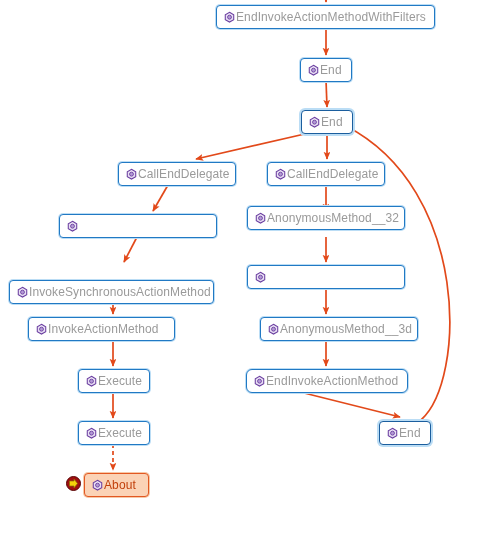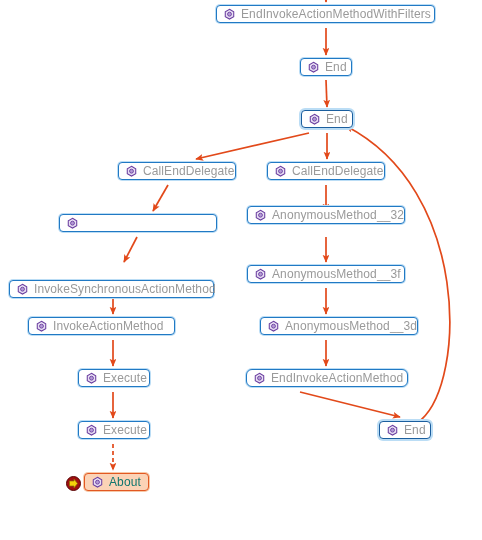--- a/index.html
+++ b/index.html
@@ -20,24 +20,23 @@
     position: absolute;
     left: 0;
     top: 0;
     width: 482px;
     height: 540px;
     pointer-events: none;
   }
   .node {
     position: absolute;
     box-sizing: border-box;
-    height: 18px;
+    height: 24px;
     display: flex;
     align-items: center;
-    gap: 5px;
     padding: 0 20px 0 6px;
     background: #ffffff;
     border: 1px solid #2179C4;
     border-radius: 4px;
     box-shadow: 0 0 0 1px #BBDDF5;
     white-space: nowrap;
     z-index: 5;
   }
   .node.selected {
     border: 1px solid #1B5E9E;
@@ -48,21 +47,21 @@
     border: 1px solid #E25822;
     box-shadow: 0 0 0 1px #F6C9A8;
   }
   .node-label {
     font-size: 12px;
     color: #9A9A9A;
     letter-spacing: 0.1px;
     line-height: 1;
   }
   .node.current .node-label {
-    color: #0f766e;
+    color: #c2410c;
   }
   .node-icon {
     width: 13px;
     height: 13px;
     flex: 0 0 13px;
     display: block;
   }
   .bp-marker {
     position: absolute;
     width: 15px;
@@ -187,21 +186,20 @@
       <circle cx="8" cy="7.6" r="2.4" fill="#B49BD6" stroke="#6B3FA0" stroke-width="1.1"></circle>
     </svg>
     <span class="node-label">InvokeSynchronousActionMethod</span>
   </div>
 
   <div class="node" style="left:247px; top:265px; width:158px;">
     <svg class="node-icon" viewBox="0 0 16 16">
       <path d="M8 1.6 L13.2 4.6 L13.2 10.6 L8 13.6 L2.8 10.6 L2.8 4.6 z" fill="#E9E0F4" stroke="#6B3FA0" stroke-width="1.3"></path>
       <circle cx="8" cy="7.6" r="2.4" fill="#B49BD6" stroke="#6B3FA0" stroke-width="1.1"></circle>
     </svg>
-    <span class="node-label">AnonymousMethod__3f</span>
   </div>
 
   <div class="node" style="left:28px; top:317px; width:147px;justify-content:space-between;">
     <svg class="node-icon" viewBox="0 0 16 16">
       <path d="M8 1.6 L13.2 4.6 L13.2 10.6 L8 13.6 L2.8 10.6 L2.8 4.6 z" fill="#E9E0F4" stroke="#6B3FA0" stroke-width="1.3"></path>
       <circle cx="8" cy="7.6" r="2.4" fill="#B49BD6" stroke="#6B3FA0" stroke-width="1.1"></circle>
     </svg>
     <span class="node-label">InvokeActionMethod</span>
   </div>
 

